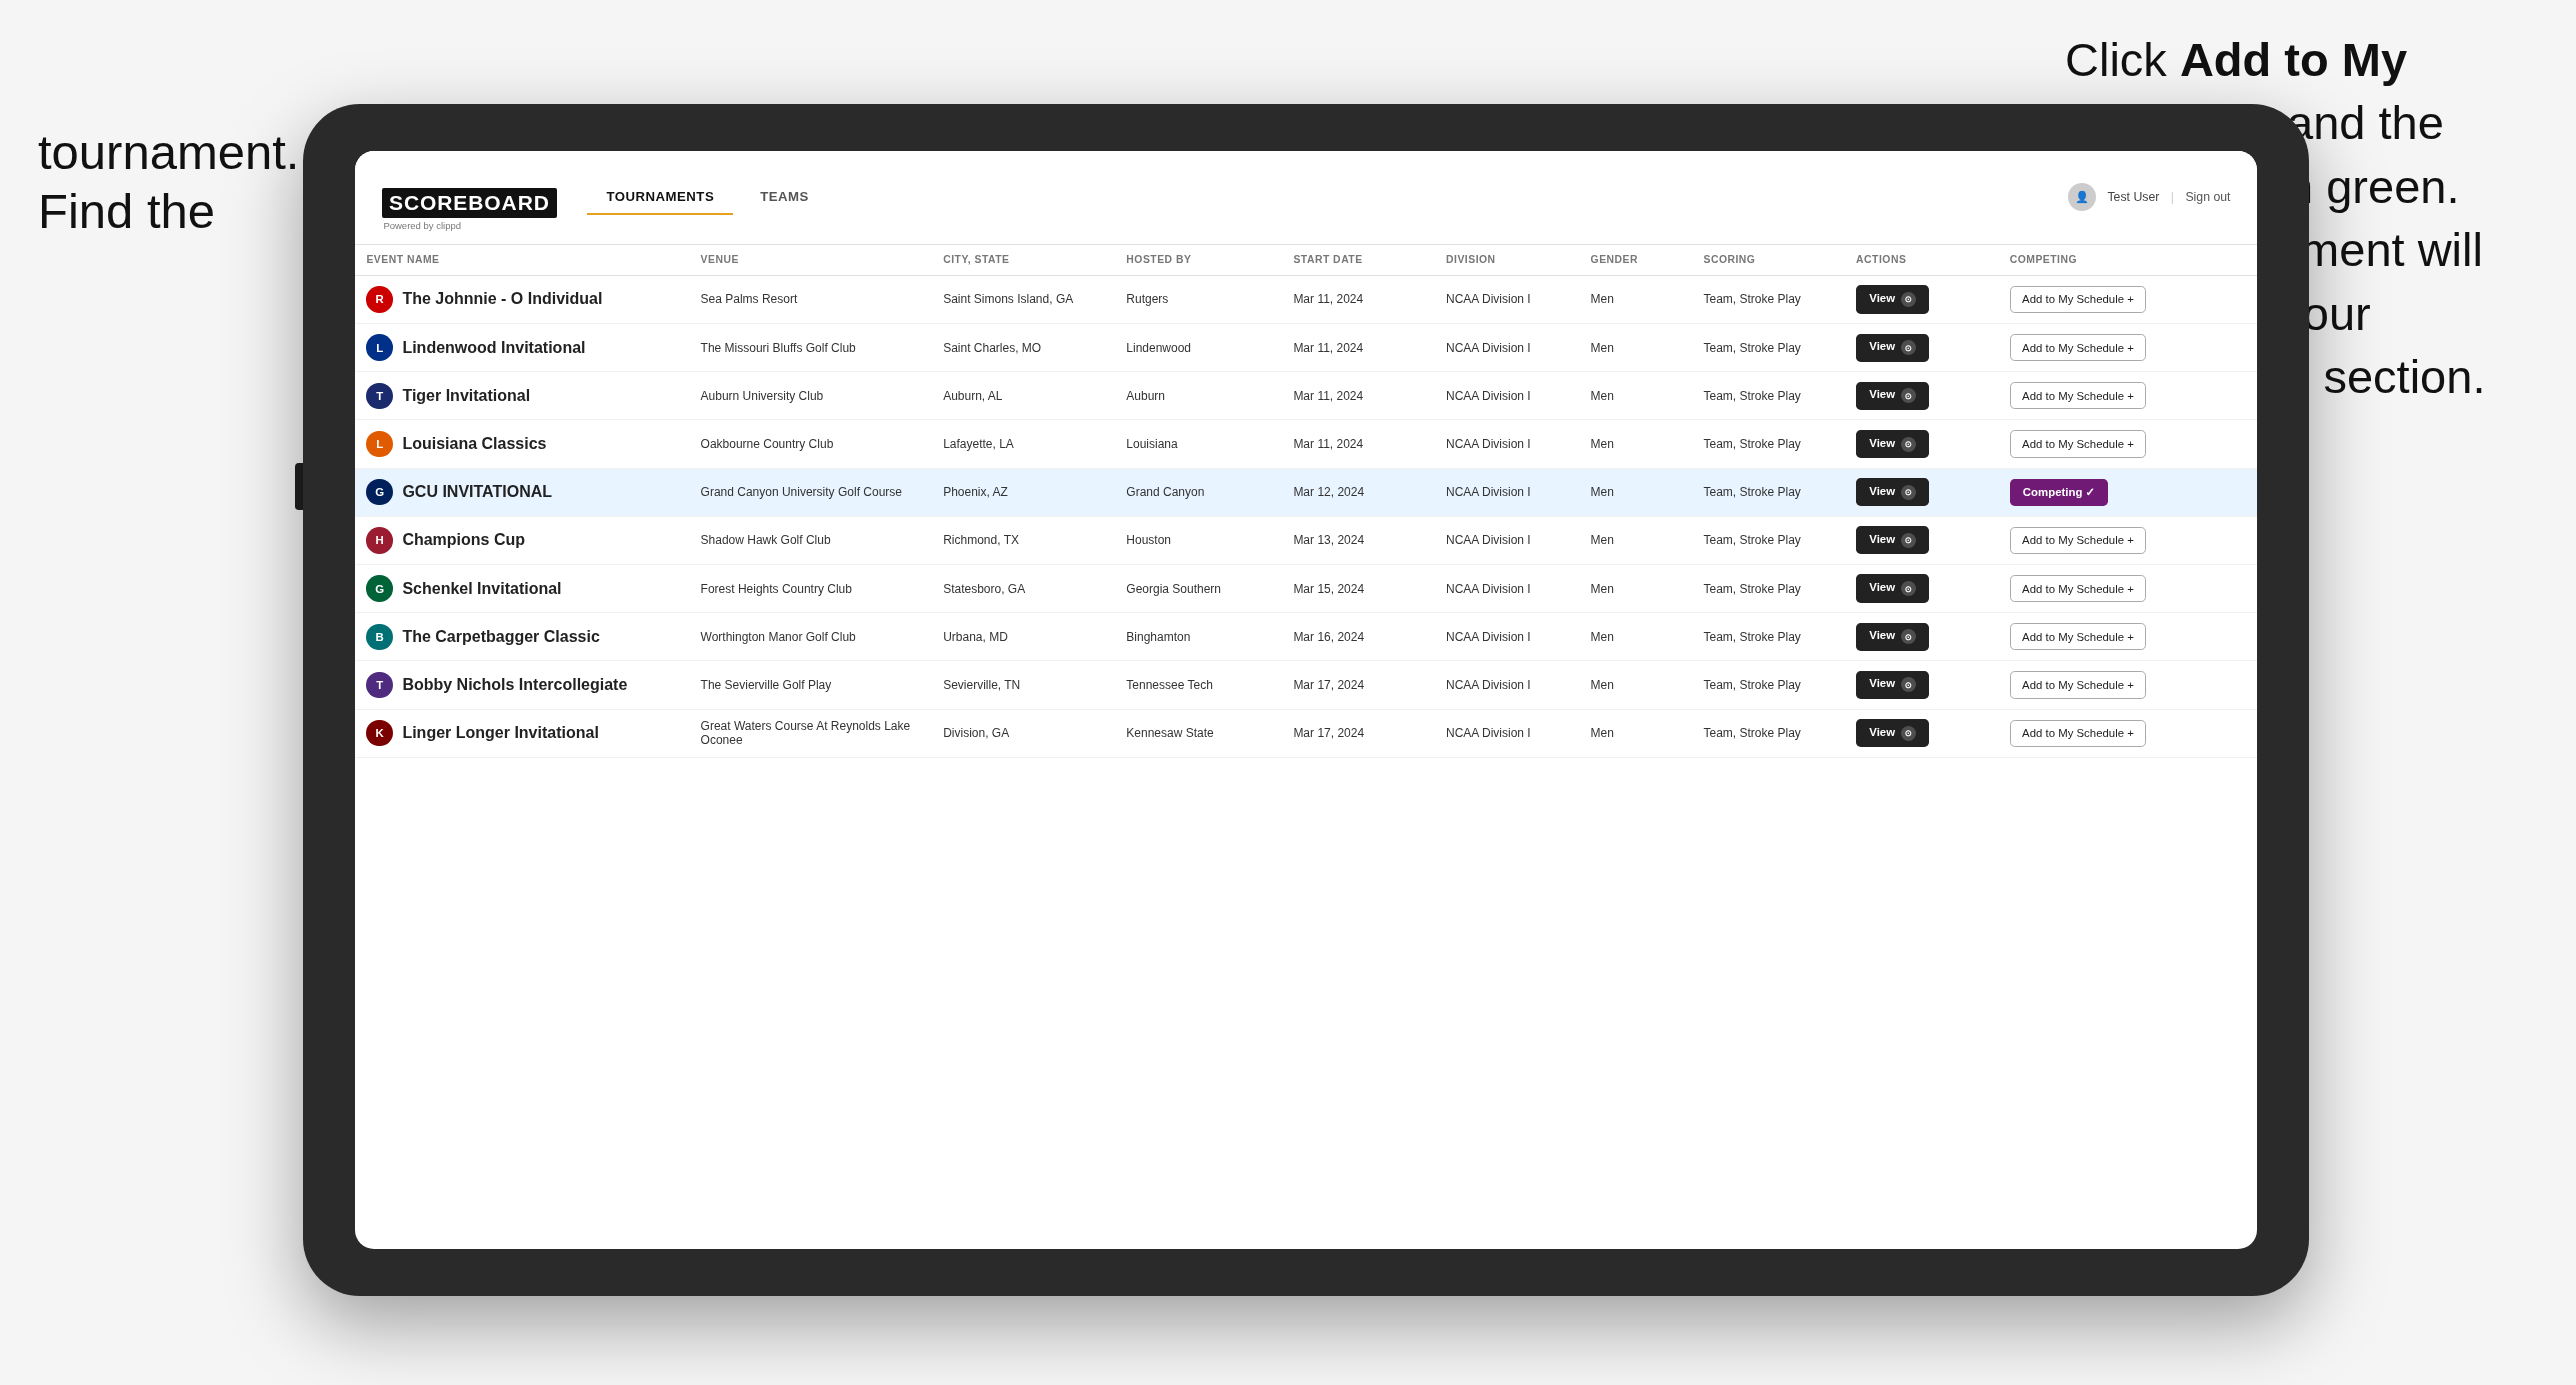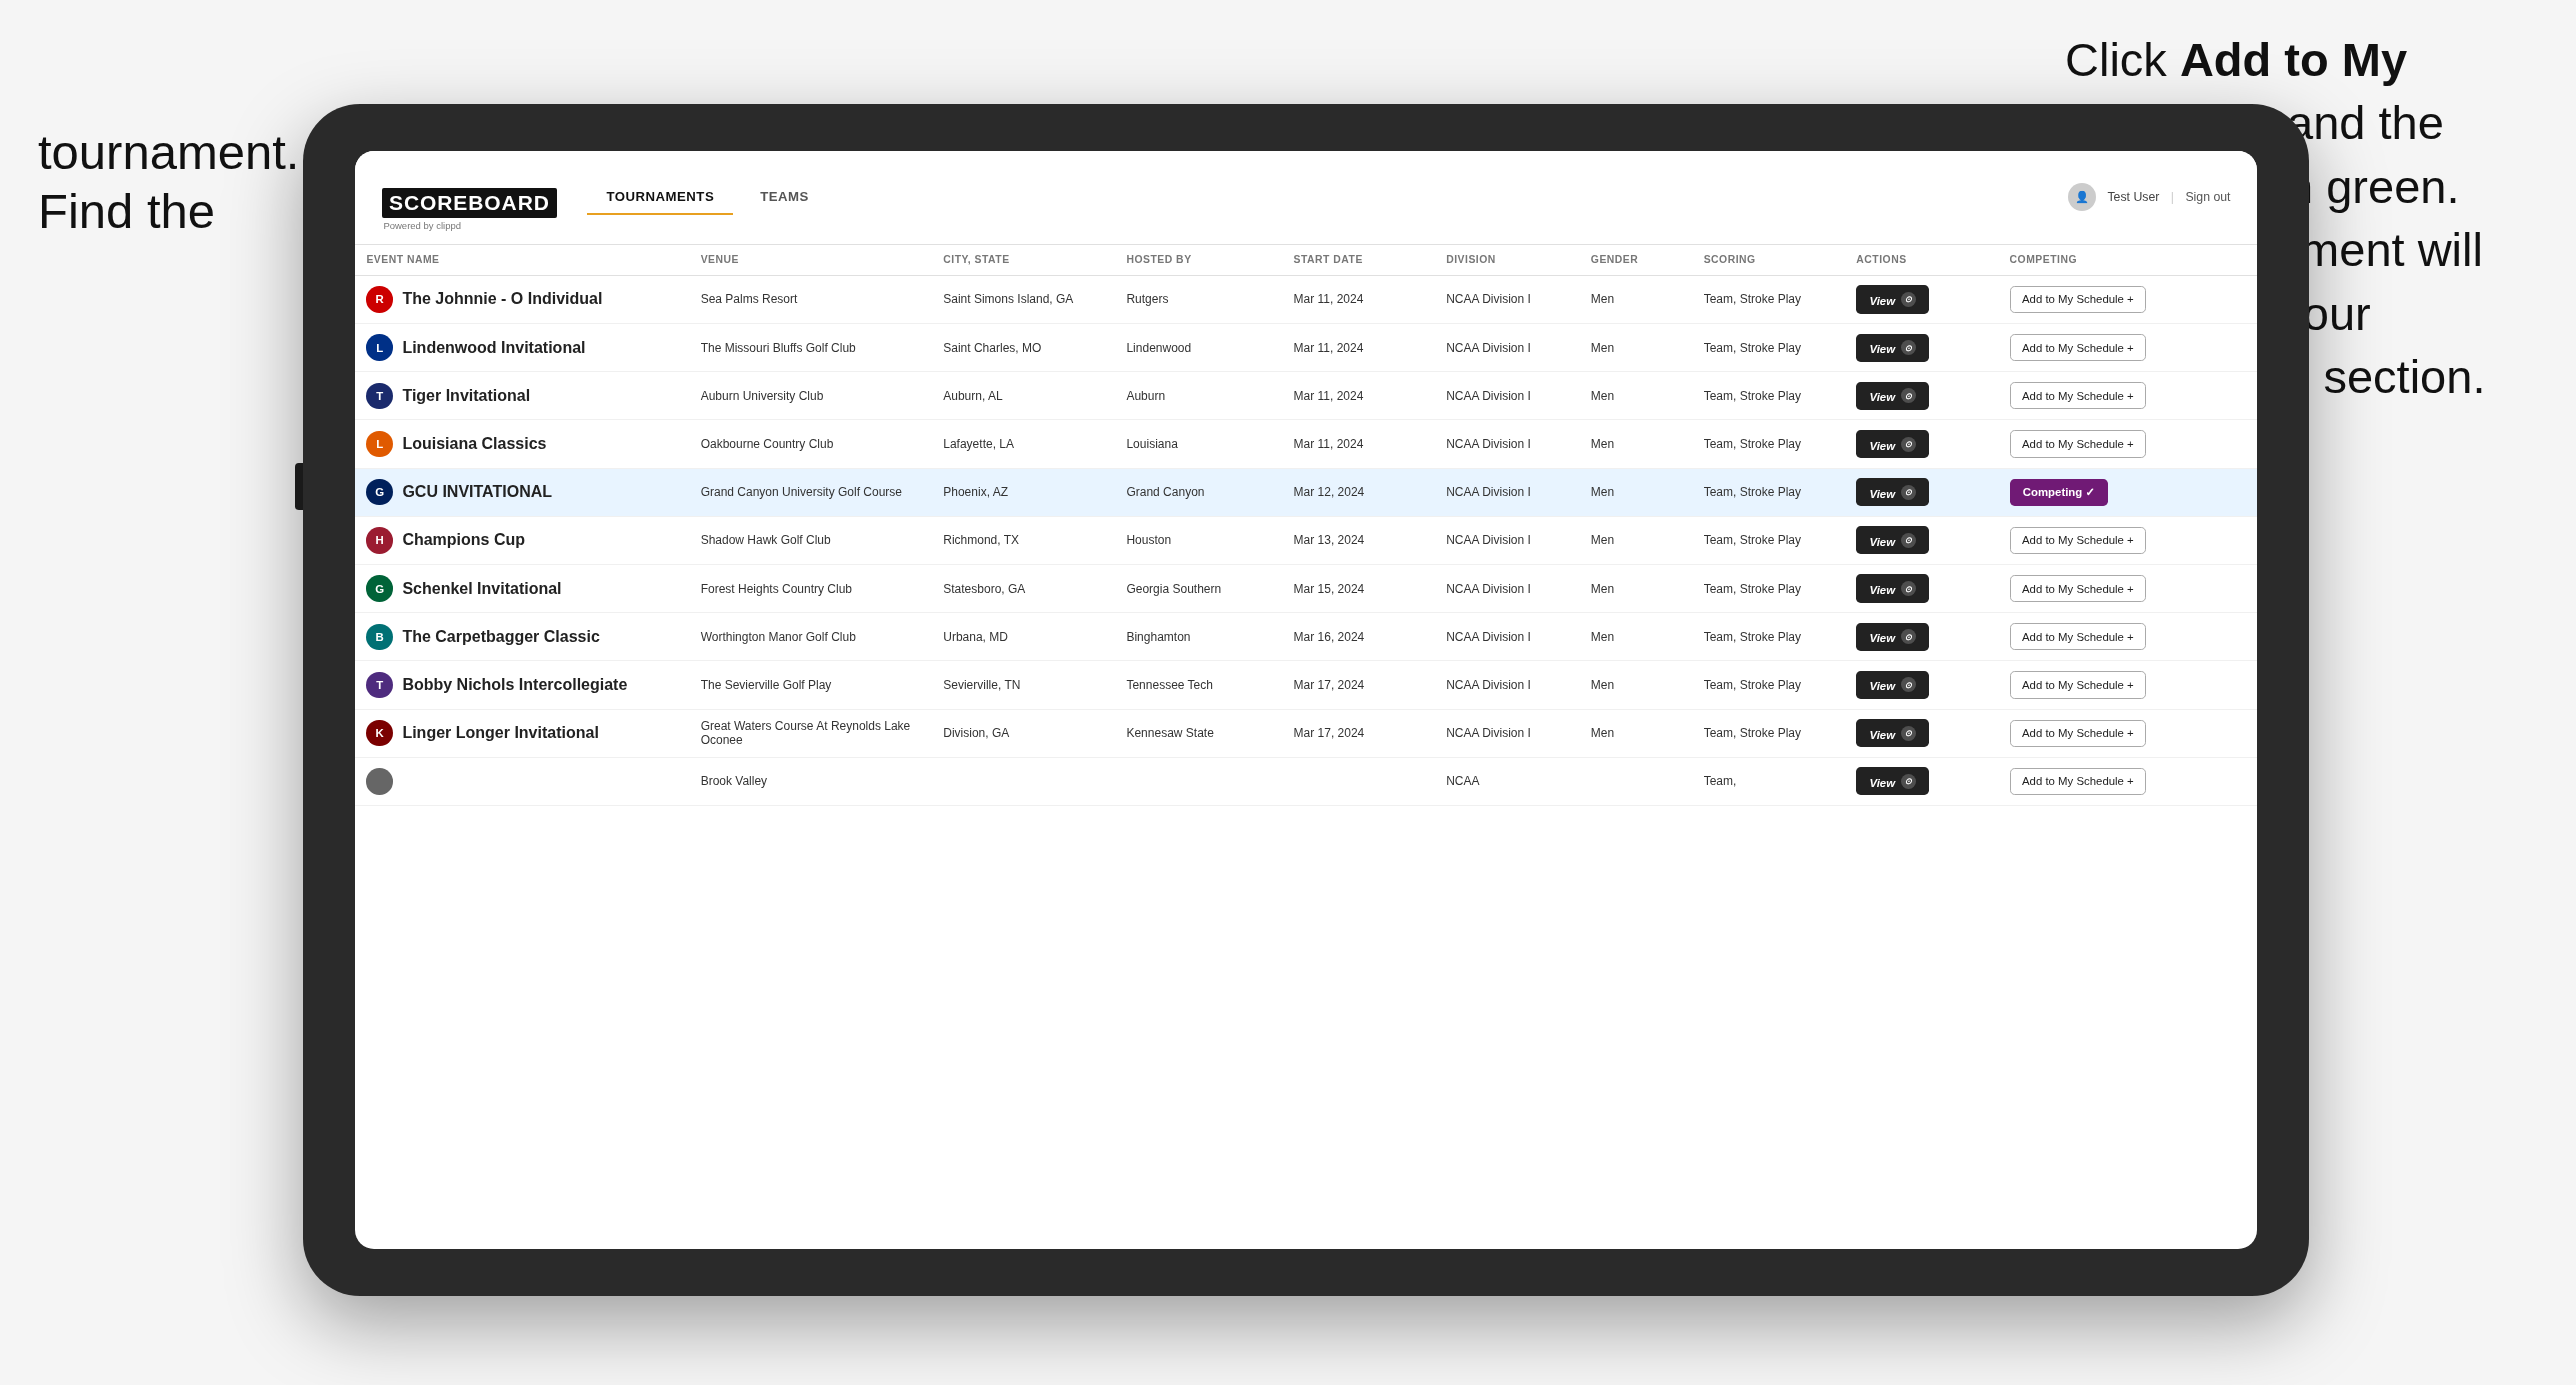--- a/index.html
+++ b/index.html
@@ -220,32 +220,31 @@
     }
 
     .event-name-text {
       font-weight: 600;
       color: #222;
       font-size: 16px;
     }
 
     .view-btn {
       display: flex;
-      align-items: flex-end;
+      align-items: flex-start;
       gap: 5.7px;
       background: #222;
       color: #fff;
       border: none;
       border-radius: 4.7px;
       padding: 6.6px 13.2px;
       font-size: 11.4px;
       font-weight: 600;
       cursor: pointer;
       white-space: nowrap;
-      font-style: italic;
     }
 
     .view-btn .circle-icon {
       width: 15px;
       height: 15px;
       background: rgba(255,255,255,0.2);
       border-radius: 50%;
       display: flex;
       align-items: center;
       justify-content: center;
@@ -641,45 +640,19 @@
       View
       <span class="circle-icon">⊙</span>
     </button>
   </td>
               <td class="col-competing">
       <button class="add-schedule-btn">
         Add to My Schedule +
       </button>
     </td>
             </tr>
-            <tr>
-              <td class="col-event">
-    <div class="event-name-cell">
-      <div class="team-logo logo-gray"></div>
-      <span class="event-name-text"></span>
-    </div>
-  </td>
-              <td class="col-venue">Brook Valley</td>
-              <td class="col-city"></td>
-              <td class="col-hosted"></td>
-              <td class="col-date"></td>
-              <td class="col-division">NCAA</td>
-              <td class="col-gender"></td>
-              <td class="col-scoring">Team,</td>
-              <td class="col-actions">
-    <button class="view-btn">
-      View
-      <span class="circle-icon">⊙</span>
-    </button>
-  </td>
-              <td class="col-competing">
-      <button class="add-schedule-btn">
-        Add to My Schedule +
-      </button>
-    </td>
-            </tr>
           </tbody>
       </table>
     </div>
 
   </div>
 </div>
 
 
 </body></html>

